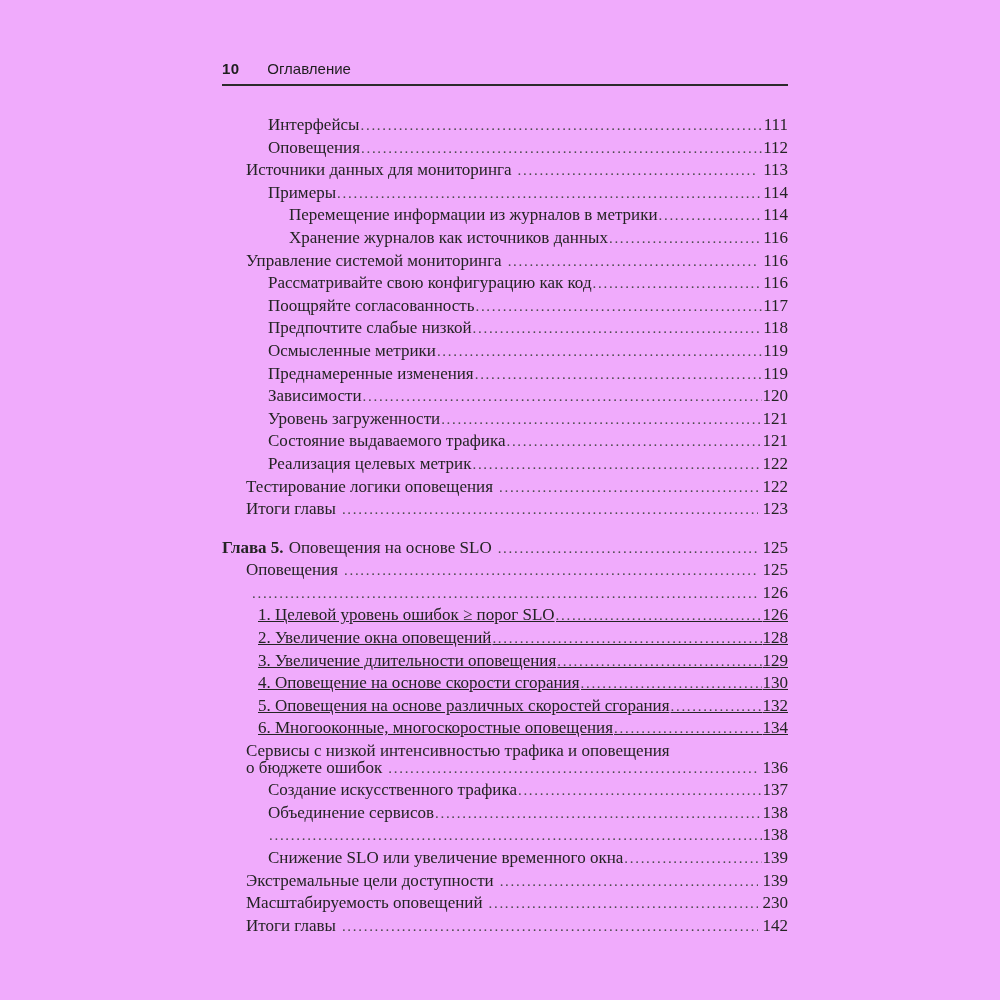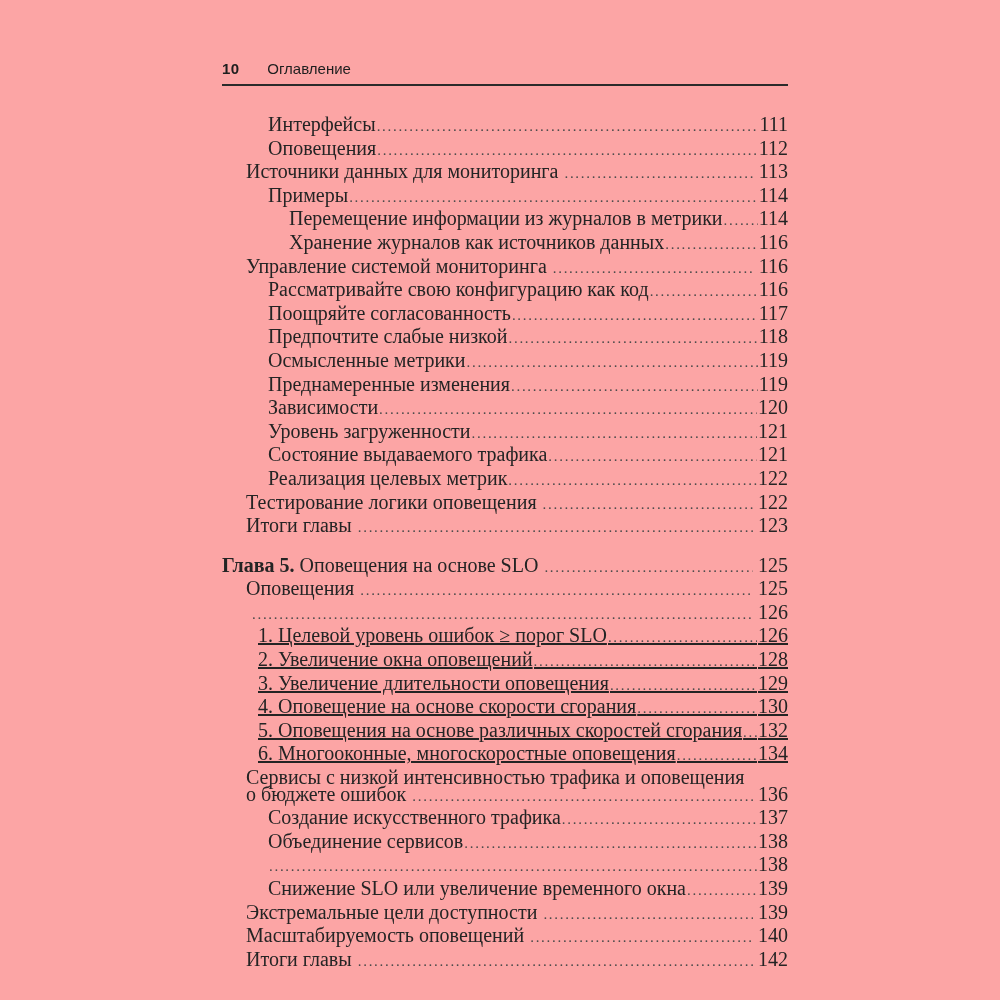--- a/index.html
+++ b/index.html
@@ -1,20 +1,20 @@
 <!DOCTYPE html>
 <html lang="ru"><head>
 <meta charset="utf-8">
 <style>
   html, body { margin: 0; padding: 0; background: #ffffff; }
   .page {
     position: relative;
     width: 1000px;
     height: 1000px;
-    background: #fca5a5;
+    background: #f0abfc;
     font-family: "Liberation Serif", serif;
     color: #242424;
     overflow: hidden;
   }
   .running-head {
     position: absolute;
     top: 60px;
     left: 222px;
     width: 566px;
     display: flex;
@@ -31,21 +31,21 @@
     left: 222px;
     width: 566px;
     height: 2px;
     background: #2b2b2b;
   }
   .toc {
     position: absolute;
     top: 114px;
     left: 222px;
     width: 566px;
-    font-size: 20px;
+    font-size: 17px;
     line-height: 21.6px;
   }
   .toc-section + .toc-section { margin-top: 16px; }
   .entry { display: flex; align-items: baseline; }
   .entry .prefix { font-weight: bold; margin-right: 5px; white-space: nowrap; }
   .entry .label { white-space: nowrap; }
   .leader {
     flex: 1 1 auto;
     overflow: hidden;
     white-space: nowrap;
@@ -282,21 +282,21 @@
         <div class="entry indent-1">
 
       <span class="label">Экстремальные цели доступности</span>
       <span class="leader"></span>
       <span class="pagenum">139</span>
     </div>
         <div class="entry indent-1">
 
       <span class="label">Масштабируемость оповещений</span>
       <span class="leader"></span>
-      <span class="pagenum">140</span>
+      <span class="pagenum">230</span>
     </div>
         <div class="entry indent-1">
 
       <span class="label">Итоги главы</span>
       <span class="leader"></span>
       <span class="pagenum">142</span>
     </div>
       </div>
     </div>
 

